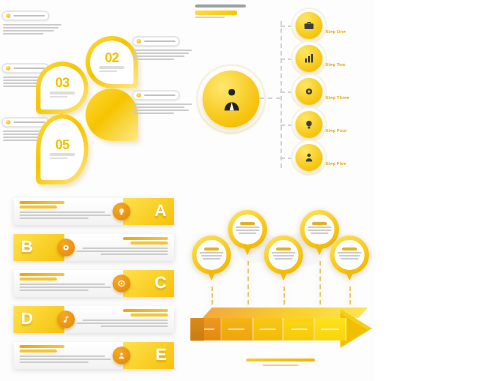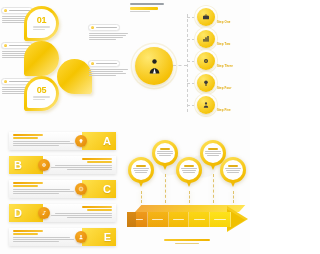--- a/index.html
+++ b/index.html
@@ -174,41 +174,48 @@
         <span class="lbl"></span>
       </div>
       <div class="body">
         <div class="tline t1"></div>
           <div class="tline t3"></div>
           <div class="tline t2"></div>
           <div class="tline t4"></div>
       </div>
     </div>
 
-    <div class="leaf" style="left:24px;top:6px;width:35px;height:35px;">
+
+    <div class="leaf flip" style="left:57px;top:24px;width:35px;height:35px;">
       <div class="ring"></div>
       <div class="inner">
-        <div class="num">01</div>
+        <div class="num">02</div>
         <div class="sub">
             <div class="tline t1"></div>
             <div class="tline t4"></div>
           </div>
       </div>
     </div>
 
-
     <div class="leaf" style="left:24px;top:41px;width:35px;height:35px;">
       <div class="ring"></div>
+      <div class="inner">
+        <div class="num">03</div>
+        <div class="sub">
+            <div class="tline t1"></div>
+            <div class="tline t4"></div>
+          </div>
+      </div>
     </div>
 
     <div class="leaf flip" style="left:57px;top:59px;width:35px;height:35px;">
       <div class="ring"></div>
     </div>
 
-    <div class="leaf" style="left:24px;top:76px;width:35px;height:35px;">
+    <div class="leaf" style="left:24px;top:76px;width:35px;height:47px;">
       <div class="ring"></div>
       <div class="inner">
         <div class="num">05</div>
         <div class="sub">
             <div class="tline t1"></div>
             <div class="tline t4"></div>
           </div>
       </div>
     </div>
 

